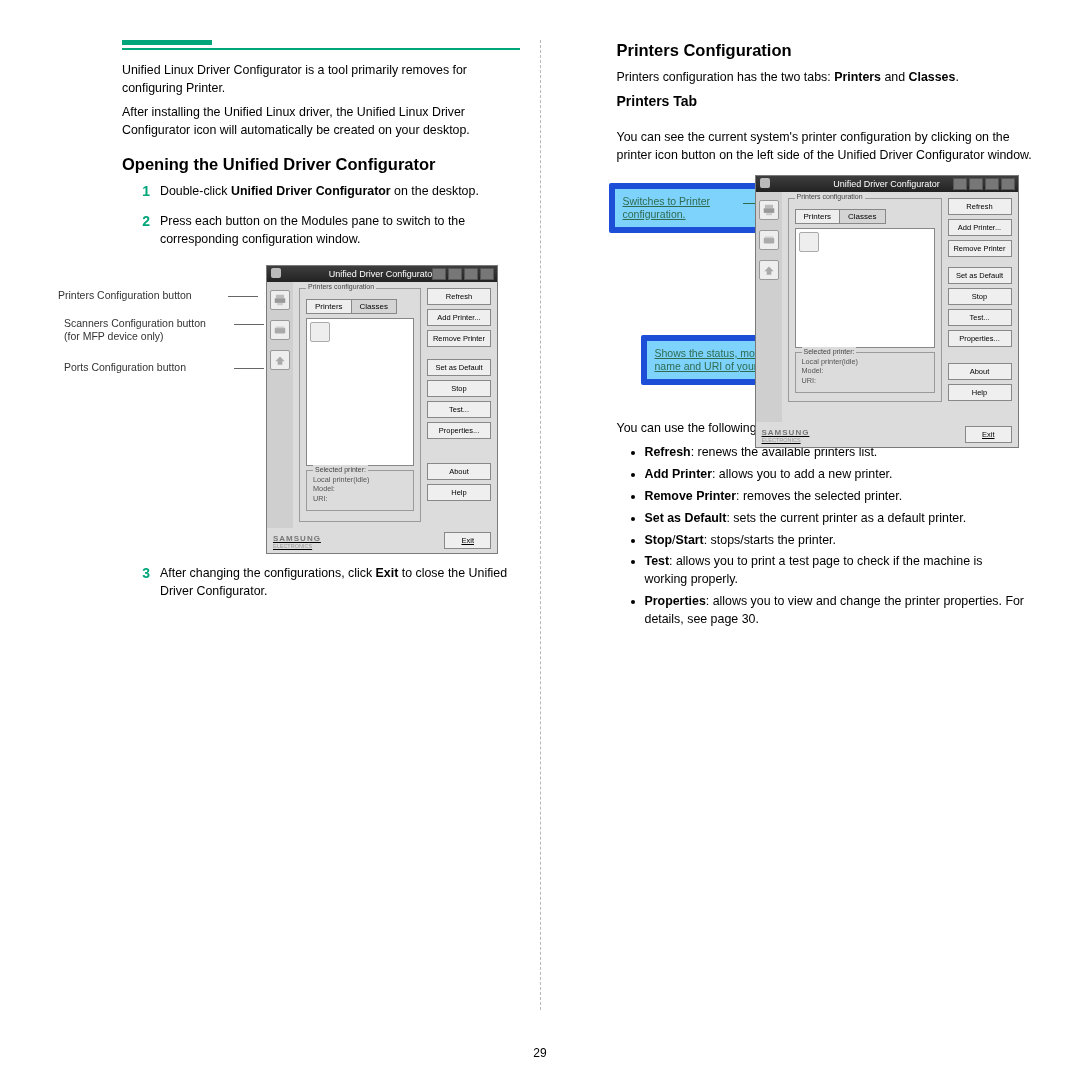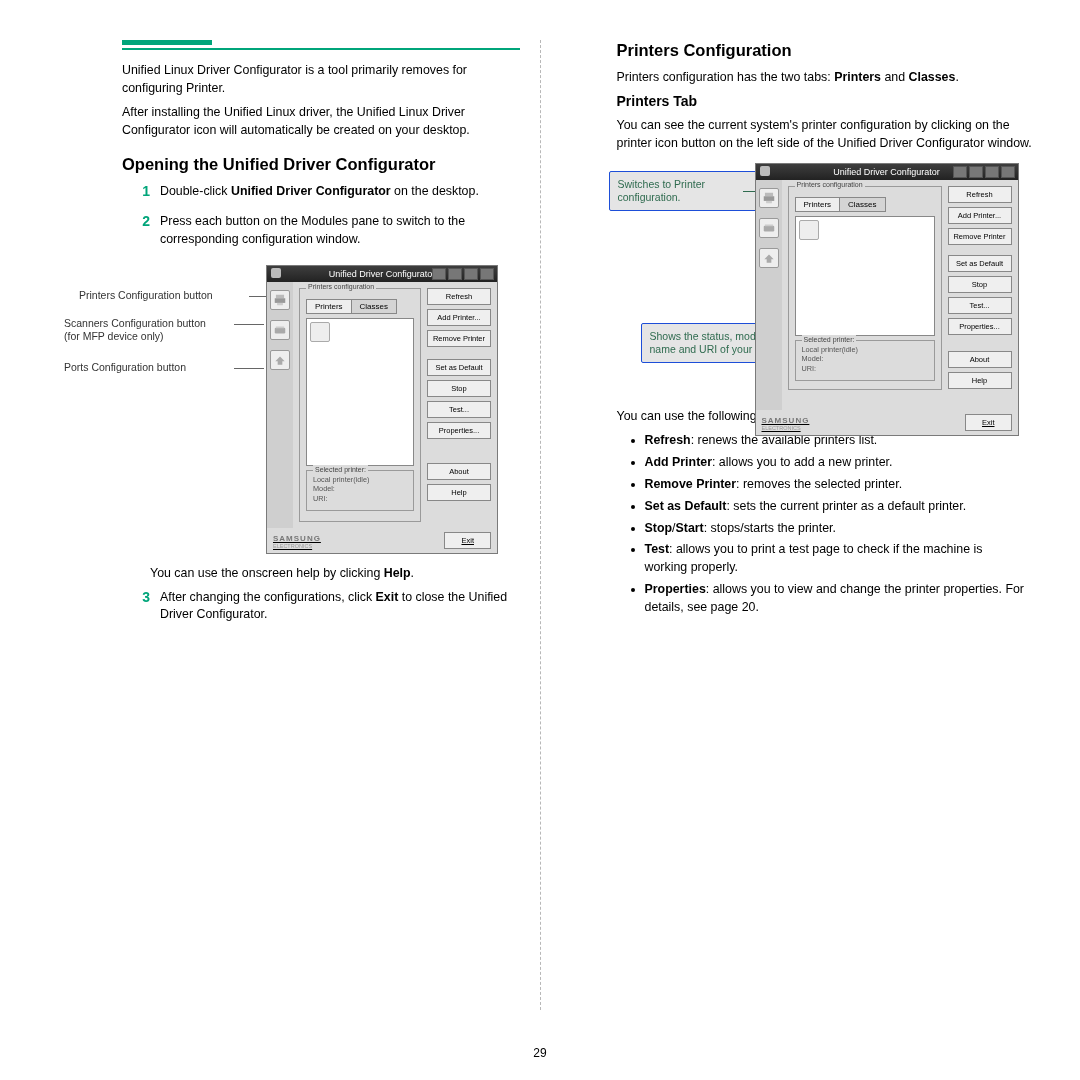--- a/index.html
+++ b/index.html
@@ -6,36 +6,36 @@
   .page{width:1080px;height:1080px;position:relative;box-sizing:border-box;padding:40px 44px 20px 44px;}
   .columns{display:flex;gap:0;}
   .col{width:480px;}
   .col-left{padding-right:20px;}
   .col-right{padding-left:20px;}
   .divider{border-left:1.3px dashed #b8b8b8;height:970px;}
   .greenRule{width:90px;height:5px;background:#00a57a;margin-bottom:3px;}
   .greenRuleThin{height:2px;background:#00a57a;margin-bottom:12px;}
   h1{font-size:22px;font-weight:bold;margin:6px 0 14px 0;line-height:1.25;}
   h2{font-size:16.5px;font-weight:bold;margin:14px 0 8px 0;line-height:1.25;}
-  h3{font-size:14px;font-weight:bold;margin:6px 0 8px 0;}
+  h3{font-size:14px;font-weight:bold;margin:6px 0 20px 0;}
   p,li{font-size:12.4px;line-height:1.45;}
   p{margin:6px 0;}
   .ol{margin:6px 0;padding:0;}
   .ol .item{display:flex;margin:6px 0;}
   .ol .num{width:28px;flex:0 0 28px;font-weight:bold;color:#00a57a;font-size:14px;text-align:right;padding-right:10px;}
   .ol .body{flex:1;}
   .ol .body p{margin:0 0 6px 0;}
   ul.bul{margin:6px 0;padding-left:16px;}
   ul.bul li{margin:4px 12px;}
   b{font-weight:bold;}
   .figWrap{position:relative;margin:10px 0 10px 0;}
   .labelLine{position:absolute;font-size:10.5px;color:#333;line-height:1.25;}
   .labelLine::after{content:"";position:absolute;top:7px;left:100%;height:1px;background:#666;width:30px;}
   
-  .callout{position:absolute;background:#e5e5e5;border:1px solid #1d4ed8;padding:6px 8px;font-size:10.5px;color:#2f6b4f;border-radius:2px;line-height:1.25;max-width:140px;}
+  .callout{position:absolute;background:#7dd3fc;border:6px solid #1d4ed8;padding:6px 8px;font-size:10.5px;color:#2f6b4f;border-radius:2px;line-height:1.25;max-width:140px;text-decoration:underline;}
   .calloutLine{position:absolute;background:#2f6b4f;height:1px;}
   
   .win{border:1px solid #7a7a7a;background:#dcdcdc;position:relative;font-family:Verdana,sans-serif;}
   .win .titlebar{background:linear-gradient(#3e3e3e,#222);color:#fff;font-size:9px;padding:3px 6px;text-align:center;position:relative;}
   .win .titlebar .tico{position:absolute;left:4px;top:2px;width:10px;height:10px;background:#bbb;border-radius:2px;}
   .win .titlebar .wbtns{position:absolute;right:3px;top:2px;display:flex;gap:2px;}
   .win .titlebar .wbtns span{width:12px;height:10px;background:#777;border:1px solid #555;display:inline-block;}
   .win .body{display:flex;min-height:230px;}
   .win .modules{width:26px;background:#cfcfcf;display:flex;flex-direction:column;align-items:center;padding-top:8px;gap:10px;}
   .modIcon{width:18px;height:18px;background:#eee;border:1px solid #999;border-radius:2px;display:flex;align-items:center;justify-content:center;}
@@ -86,21 +86,21 @@
         <div class="item">
           <div class="num">2</div>
           <div class="body">
             <p>Press each button on the Modules pane to switch to the corresponding configuration window.</p>
           </div>
         </div>
       </div>
     </div>
 
     <div class="figWrap" style="height:290px;">
-      <div class="labelLine" style="top:24px;left:35px;width:170px;">Printers Configuration button</div>
+      <div class="labelLine" style="top:24px;left:14px;width:170px;">Printers Configuration button</div>
       <div class="labelLine" style="top:52px;left:20px;width:170px;">
         <div>Scanners Configuration button</div>
             <div>(for MFP device only)</div>
       </div>
       <div class="labelLine" style="top:96px;left:20px;width:170px;">Ports Configuration button</div>
 
       <div class="win" style="position:absolute;left:222px;top:0;width:230px;">
         <div class="titlebar">
           <span class="tico"></span>
           <span>Unified Driver Configurator</span>
@@ -171,23 +171,20 @@
         <div class="winFooter">
           <div>
             <div class="logo">SAMSUNG</div>
             <div class="sublogo">ELECTRONICS</div>
           </div>
           <div class="exitBtn">Exit</div>
         </div>
       </div>
     </div>
 
-    <div style="margin-left:106px;">
-      <p><span>You can use the onscreen help by clicking </span><b>Help</b><span>.</span></p>
-    </div>
     <div style="margin-left:78px;">
       <div class="ol">
         <div class="item">
           <div class="num">3</div>
           <div class="body">
             <p><span>After changing the configurations, click </span><b>Exit</b><span> to close the Unified Driver Configurator.</span></p>
           </div>
         </div>
       </div>
     </div>
@@ -292,21 +289,21 @@
 
     <div style="margin-left:56px;">
       <p>You can use the following printer control buttons:</p>
       <ul class="bul">
         <li><b>Refresh</b><span>: renews the available printers list.</span></li>
         <li><b>Add Printer</b><span>: allows you to add a new printer.</span></li>
         <li><b>Remove Printer</b><span>: removes the selected printer.</span></li>
         <li><b>Set as Default</b><span>: sets the current printer as a default printer.</span></li>
         <li><b>Stop</b><span>/</span><b>Start</b><span>: stops/starts the printer.</span></li>
         <li><b>Test</b><span>: allows you to print a test page to check if the machine is working properly.</span></li>
-        <li><b>Properties</b><span>: allows you to view and change the printer properties. For details, see page 20.</span></li>
+        <li><b>Properties</b><span>: allows you to view and change the printer properties. For details, see page 30.</span></li>
       </ul>
     </div>
 
   </div>
  </div>
 
  <div class="footer">
    <div class="pn">29</div>
  </div>
 </div>

